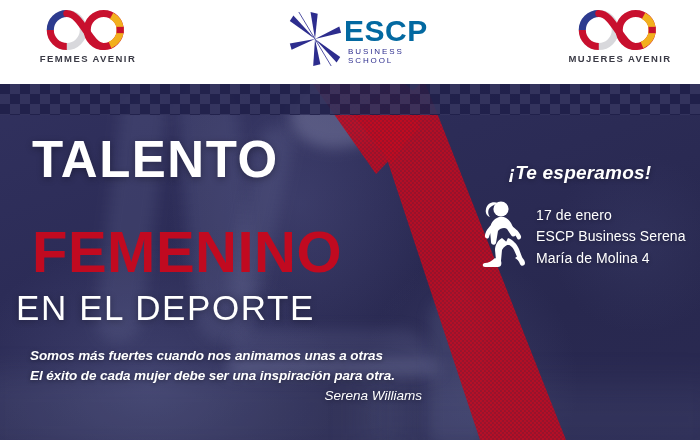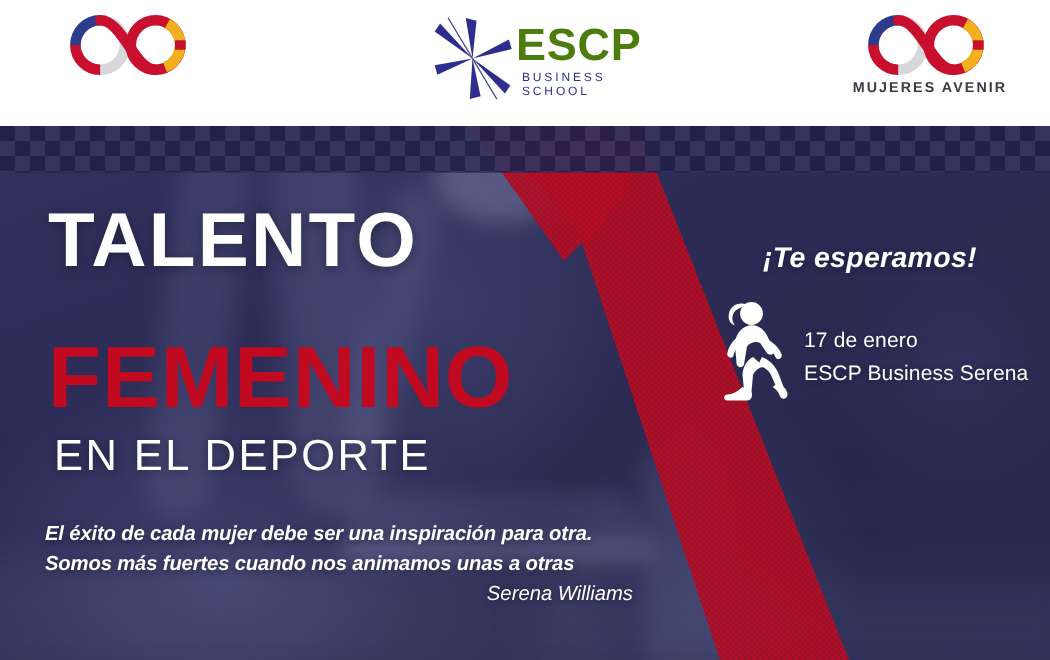--- a/index.html
+++ b/index.html
@@ -60,21 +60,21 @@
     height: 62px;
     display: flex;
     align-items: center;
   }
   .escp-star { width: 54px; height: 58px; flex: 0 0 auto; }
   .escp-text { margin-left: 2px; }
   .escp-name {
     font-family: "Liberation Sans", sans-serif;
     font-size: 30px;
     font-weight: 700;
-    color: #4d7c0f;
+    color: #0369a1;
     letter-spacing: 0.5px;
     line-height: 0.95;
   }
   .escp-sub {
     font-family: "Liberation Sans", sans-serif;
     font-size: 8px;
     font-weight: 400;
     color: #2d2d8e;
     letter-spacing: 1.9px;
     margin-top: 2px;
@@ -153,23 +153,23 @@
     left: 32px; top: 134px;
     font-family: "Liberation Sans", sans-serif;
     font-size: 58px;
     font-weight: 700;
     letter-spacing: 0.5px;
     color: #c10a20;
     z-index: 10;
   }
   .title-deporte {
     position: absolute;
-    left: 36px; top: 204px;
-    font-family: "Liberation Sans", sans-serif;
-    font-size: 29px;
+    left: 16px; top: 204px;
+    font-family: "Liberation Sans", sans-serif;
+    font-size: 35px;
     font-weight: 400;
     letter-spacing: 1.6px;
     color: #ffffff;
     z-index: 10;
     text-shadow: 0 1px 6px rgba(0,0,0,0.34);
   }
 
   .quote-block {
     position: absolute;
     left: 30px; top: 262px;
@@ -257,20 +257,21 @@
             <circle cx="80" cy="28" r="21" fill="none" stroke="#c8102e" stroke-width="9"></circle>
             <path d="M101 28 A21 21 0 0 1 88 47" fill="none" stroke="#f2b01e" stroke-width="9"></path>
             <path d="M101 28 A21 21 0 0 0 90 10" fill="none" stroke="#f2b01e" stroke-width="9"></path>
             <path d="M101 24 L101 32" stroke="#c8102e" stroke-width="9" stroke-linecap="butt"></path>
           </g>
 
           <path d="M33 7 C52 7 62 49 80 49" fill="none" stroke="#c8102e" stroke-width="9" stroke-linecap="round"></path>
           <path d="M33 49 C52 49 62 7 80 7" fill="none" stroke="#2d3b8f" stroke-width="9" stroke-linecap="round" opacity="0.0"></path>
         </svg>
       </div>
+      <div class="logo-caption">FEMMES AVENIR</div>
     </div>
 
     <div class="escp-logo">
       <div>
         <svg class="escp-star" viewBox="0 0 60 64" aria-hidden="true">
           <g fill="#2d2d8e">
 
             <polygon points="30,32 25,2 33,4"></polygon>
             <polygon points="30,32 36,60 28,62"></polygon>
             <polygon points="30,32 2,12 6,6"></polygon>
@@ -351,22 +352,22 @@
       <polygon points="376,42 424,-4 566,356 480,356" fill="url(#halftone)" opacity="0.92"></polygon>
 
       <polygon points="352,30 400,-4 430,20 392,80" fill="url(#halftone)" opacity="0.92"></polygon>
     </svg>
 
     <div class="title-talento">TALENTO</div>
     <div class="title-femenino">FEMENINO</div>
     <div class="title-deporte">EN EL DEPORTE</div>
 
     <div class="quote-block">
+      <div class="quote-line">Somos más fuertes cuando nos animamos unas a otras</div>
       <div class="quote-line">El éxito de cada mujer debe ser una inspiración para otra.</div>
-      <div class="quote-line">Somos más fuertes cuando nos animamos unas a otras</div>
       <div class="quote-author">Serena Williams</div>
     </div>
 
     <div class="event-block">
       <div class="event-headline">¡Te esperamos!</div>
       <div class="event-body">
         <div>
           <svg class="runner-icon" viewBox="0 0 54 74" aria-hidden="true">
             <g fill="#ffffff">
 
@@ -386,18 +387,19 @@
 
               <path d="M34 40 C39 42 43 46 45 51 L48 59 C49 62 45 64 44 61 L40 52 C38 48 34 46 31 46 Z"></path>
 
               <path d="M45 57 C48 59 51 62 51 65 C51 68 47 69 46 66 C45 63 43 61 41 60 Z"></path>
             </g>
           </svg>
         </div>
         <div class="event-details">
           <div class="event-line">17 de enero</div>
           <div class="event-line">ESCP Business Serena</div>
+          <div class="event-line">María de Molina 4</div>
         </div>
       </div>
     </div>
 
   </div>
 </div>
 
 </body></html>

